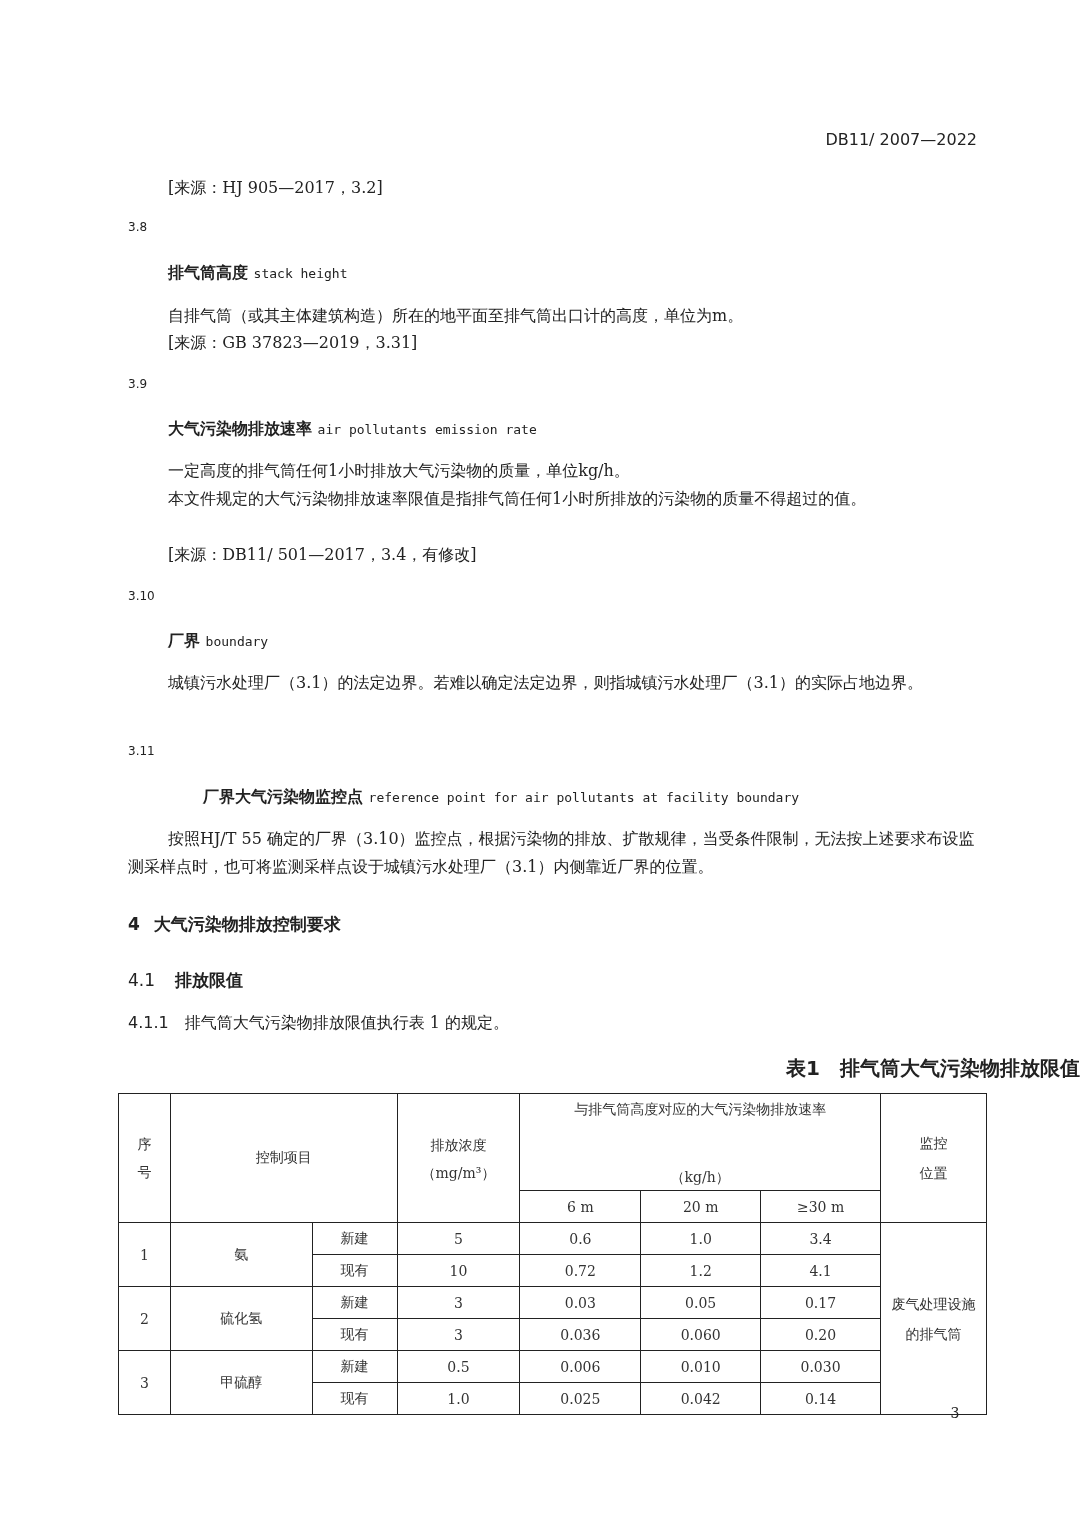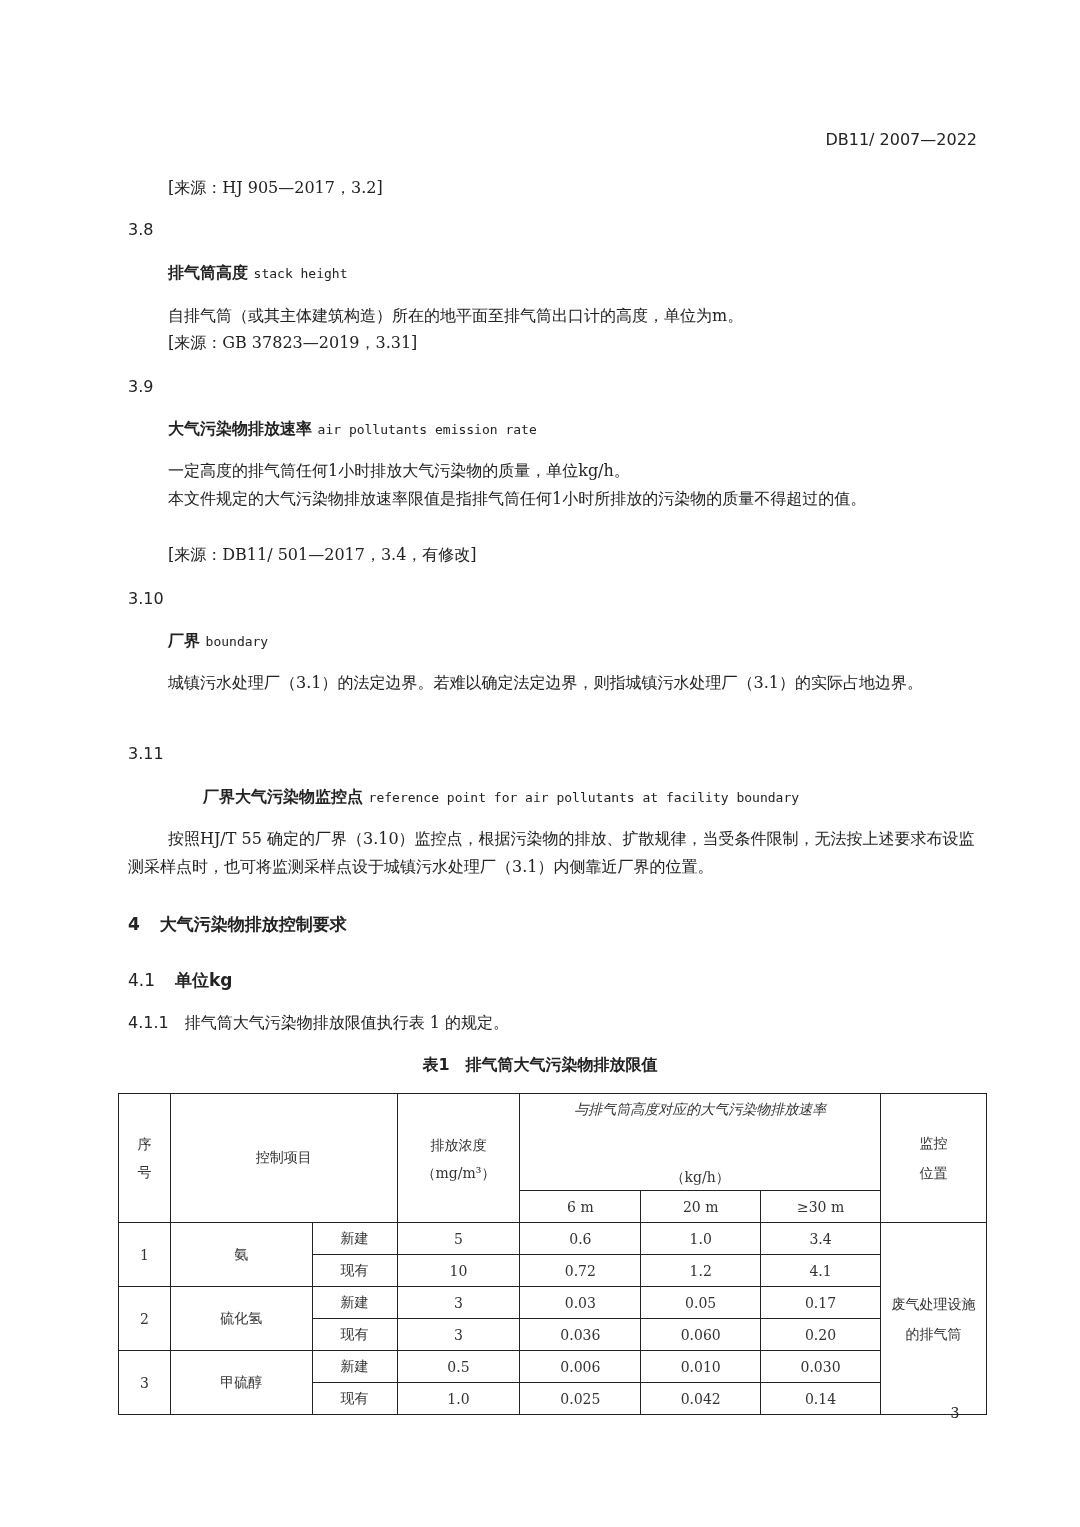--- a/index.html
+++ b/index.html
@@ -4,24 +4,24 @@
 <style>
   html, body { margin: 0; padding: 0; background: #ffffff; }
   body { width: 1080px; height: 1527px; position: relative; overflow: hidden; color: #222; }
   .serif { font-family: "DejaVu Serif", "Liberation Serif", serif; }
   .sans { font-family: "DejaVu Sans", "Liberation Sans", sans-serif; }
   .abs { position: absolute; white-space: nowrap; }
   .header-code { left: 700px; width: 277px; top: 130px; text-align: right; font-size: 16px; }
   .body-text { font-size: 16px; }
   .term { font-size: 16px; font-weight: bold; }
   .term .en { font-weight: normal; font-family: "DejaVu Sans Mono", "Liberation Mono", monospace; font-size: 13px; }
-  .clause-num { font-size: 16px; }
+  .clause-num { font-size: 12px; }
   .para { position: absolute; left: 128px; width: 850px; font-size: 16px; line-height: 28px; text-indent: 40px; white-space: normal; word-break: break-all; }
   .section { font-size: 17px; font-weight: bold; }
-  .caption { left: 0; width: 1080px; text-align: center; font-size: 16px; font-weight: bold; }
+  .caption { left: 0; width: 1080px; text-align: right; font-size: 20px; font-weight: bold; }
 
   table.limits { position: absolute; left: 118px; top: 1093px; width: 869px; border-collapse: collapse; font-family: "DejaVu Serif", "Liberation Serif", serif; font-size: 14px; color: #333; }
   table.limits td, table.limits th { border: 1px solid #222; text-align: center; font-weight: normal; padding: 0; }
   table.limits .h1 td { height: 62px; }
   table.limits .h2 td { height: 31px; }
   table.limits .r td { height: 31px; }
   .page-num { left: 940px; top: 1405px; font-size: 14px; width: 30px; text-align: center; }
 </style>
 </head>
 <body>
@@ -58,25 +58,25 @@
 
   <div class="abs clause-num sans" style="left:128px; top:744px;">3.11</div>
   <div class="abs term sans" style="left:168px; top:787px;margin-left:35px;">
     <span>厂界大气污染物监控点</span>
     <span class="en">reference point for air pollutants at facility boundary</span>
   </div>
   <div class="para serif" style="top:825px;">按照HJ/T 55 确定的厂界（3.10）监控点，根据污染物的排放、扩散规律，当受条件限制，无法按上述要求布设监测采样点时，也可将监测采样点设于城镇污水处理厂（3.1）内侧靠近厂界的位置。</div>
 
   <div class="abs section sans" style="left:128px; top:913px;">
     <span>4</span>
-    <span style="margin-left:14px;">大气污染物排放控制要求</span>
+    <span style="margin-left:8px;">大气污染物排放控制要求</span>
   </div>
   <div class="abs section sans" style="left:128px; top:969px;">
     <span style="font-weight:normal;">4.1</span>
-    <span style="margin-left:14px;">单位kg</span>
+    <span style="margin-left:14px;">排放限值</span>
   </div>
   <div class="abs body-text" style="left:128px; top:1013px;">
     <span class="sans">4.1.1</span>
     <span class="serif" style="margin-left:12px;">排气筒大气污染物排放限值执行表 1 的规定。</span>
   </div>
 
   <div class="abs caption sans" style="top:1055px;">表1　排气筒大气污染物排放限值</div>
 
   <table class="limits">
     <colgroup>
@@ -91,21 +91,21 @@
     </colgroup>
     <tbody>
         <tr class="h1">
       <td rowspan="2"><span style="display:inline-block;width:16px;line-height:28px;white-space:normal;">序号</span></td>
       <td colspan="2" rowspan="2">控制项目</td>
       <td rowspan="2">
         <div style="line-height:30px;">排放浓度</div>
         <div style="line-height:26px;">（mg/m³）</div>
       </td>
       <td colspan="3">
-        <div style="line-height:30px;font-style:italic;">与排气筒高度对应的大气污染物排放速率</div>
+        <div style="line-height:30px;">与排气筒高度对应的大气污染物排放速率</div>
         <div style="line-height:26px;margin-top:40px;">（kg/h）</div>
       </td>
       <td rowspan="2"><span style="display:inline-block;width:34px;line-height:30px;white-space:normal;">监控位置</span></td>
     </tr>
     <tr class="h2">
       <td>6 m</td>
       <td>20 m</td>
       <td>≥30 m</td>
     </tr>
 

